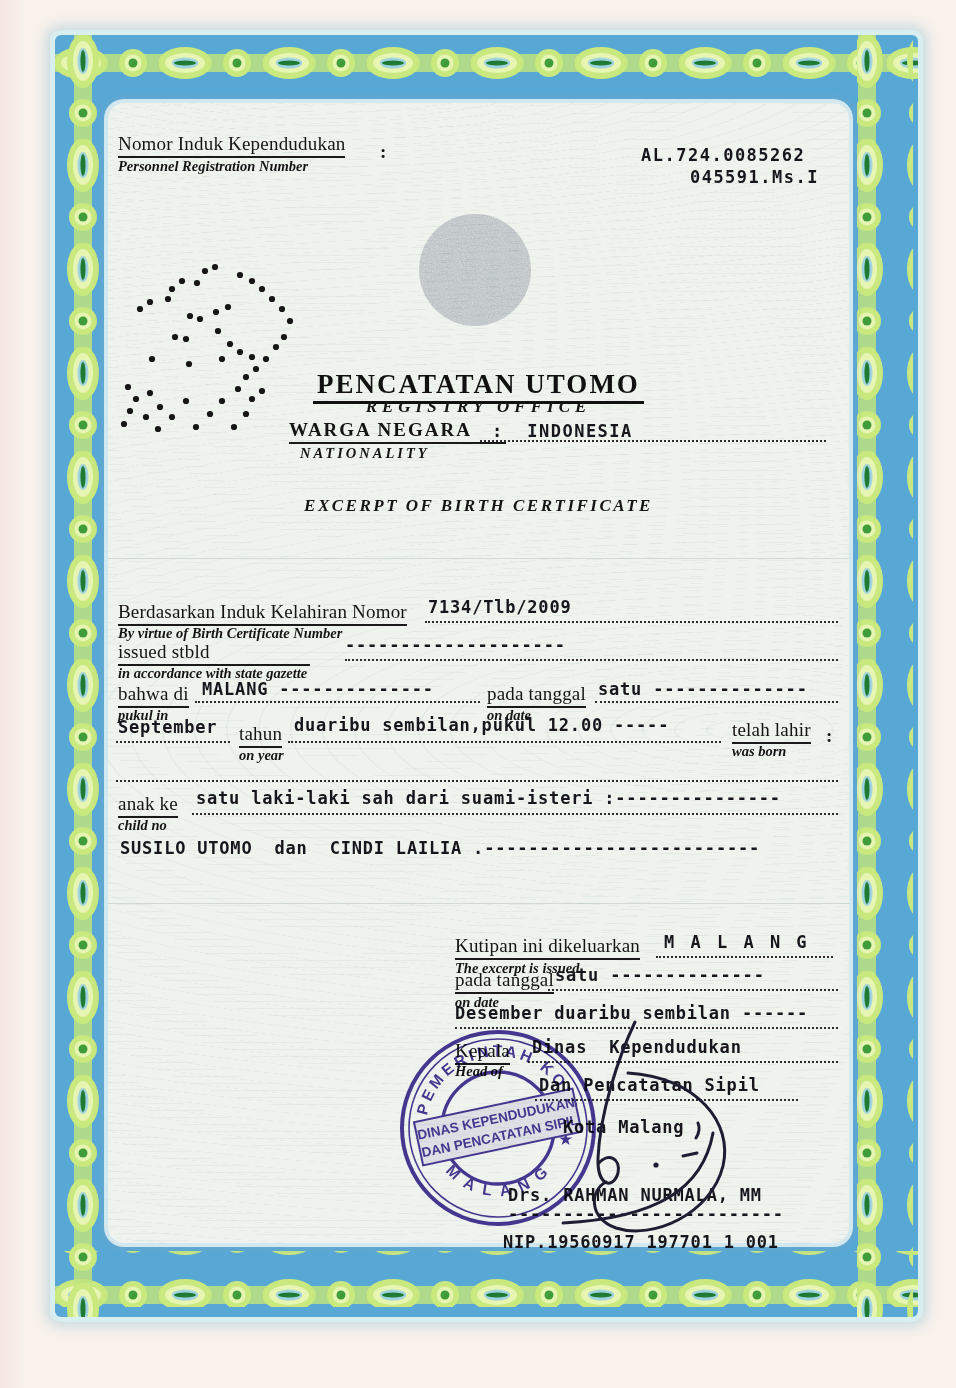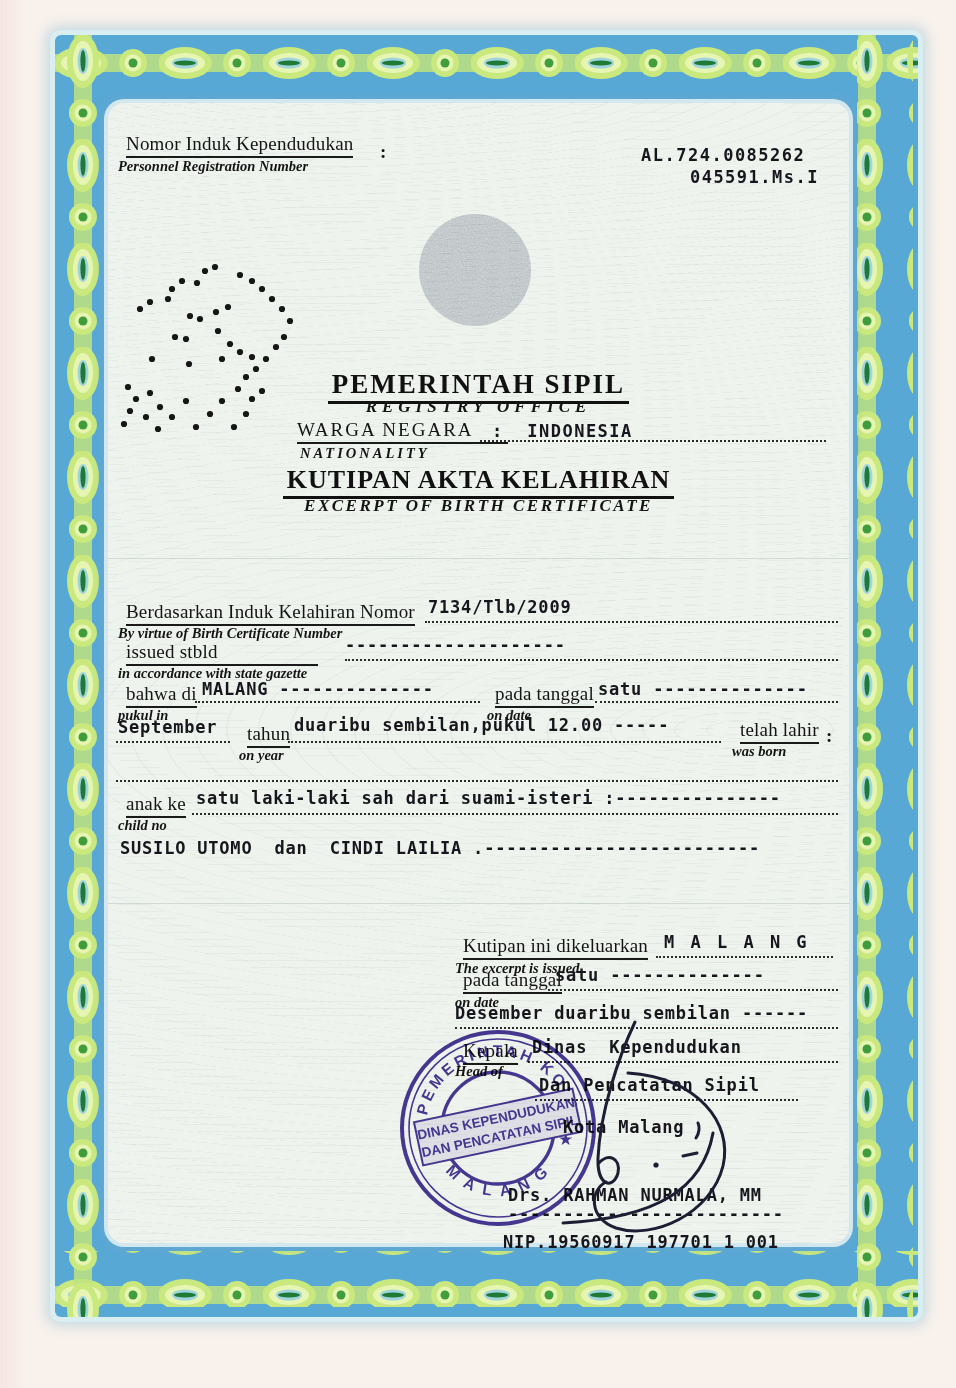--- a/index.html
+++ b/index.html
@@ -13,21 +13,21 @@
   .frame-deco{position:absolute;left:0;top:0;}
   
   .panel{position:absolute;left:108px;top:103px;width:741px;height:1140px;background:#eff3ee;
         border-radius:16px;box-shadow:0 0 0 4px #d3e7ee, 0 0 9px 5px rgba(120,170,200,.5);
         background-image:
           repeating-radial-gradient(ellipse 900px 220px at 30% -4%, rgba(165,192,178,0) 0 26px, rgba(165,192,178,.14) 26px 28px),
           repeating-radial-gradient(ellipse 1000px 280px at 85% 55%, rgba(150,185,190,0) 0 30px, rgba(150,185,190,.11) 30px 32px);}
   .crease{position:absolute;left:0;width:100%;height:1px;background:rgba(165,182,172,.4);}
   
   .lbl{position:absolute;font-size:19px;color:#141414;letter-spacing:.2px;white-space:nowrap;}
-  .lbl .u{border-bottom:2px solid #1a1a1a;padding-bottom:1px;display:inline-block;margin-left:8px;}
+  .lbl .u{border-bottom:2px solid #1a1a1a;padding-bottom:1px;display:inline-block;}
   .sub{position:absolute;font-size:14.5px;font-weight:bold;font-style:italic;color:#141414;white-space:nowrap;}
   .colon{position:absolute;font-size:19px;font-weight:bold;color:#141414;}
   
   .tv{position:absolute;font-family:"DejaVu Sans Mono", monospace;font-weight:700;font-size:17px;
       color:#16161c;white-space:pre;letter-spacing:.8px;}
   .dots{position:absolute;height:0;border-bottom:2.5px dotted #2c2c2c;}
   
   .head-center{position:absolute;left:0;width:100%;text-align:center;}
   .h-main{font-size:27px;font-weight:700;letter-spacing:2px;color:#111;
       border-bottom:3.5px solid #111;display:inline-block;padding:0 4px 1px;}
@@ -141,32 +141,29 @@
         <circle cx="172" cy="86" r="3.1" fill="#161616"></circle>
         <circle cx="178" cy="70" r="3.1" fill="#161616"></circle>
         <circle cx="170" cy="58" r="3.1" fill="#161616"></circle>
         <circle cx="160" cy="48" r="3.1" fill="#161616"></circle>
         <circle cx="150" cy="38" r="3.1" fill="#161616"></circle>
         <circle cx="140" cy="30" r="3.1" fill="#161616"></circle>
         <circle cx="128" cy="24" r="3.1" fill="#161616"></circle>
       </svg>
 
     <div class="head-center" style="top:266px">
-      <span class="h-main">PEMERINTAH SIPIL</span>
+      <span class="h-main">PENCATATAN UTOMO</span>
     </div>
     <div class="head-center" style="top:294px">
       <span class="h-sub">REGISTRY OFFICE</span>
     </div>
-    <div class="lbl" style="left:181px;top:316px;font-weight:400;letter-spacing:2px"><span class="u" style="padding-right:34px">WARGA NEGARA</span></div>
+    <div class="lbl" style="left:181px;top:316px;font-weight:700;letter-spacing:2px"><span class="u" style="padding-right:34px">WARGA NEGARA</span></div>
     <div class="tv" style="left:384px;top:318px;letter-spacing:1.5px">:  INDONESIA</div>
     <div class="dots" style="left:372px;top:337px;width:346px"></div>
     <div class="sub" style="left:192px;top:342px;letter-spacing:3px">NATIONALITY</div>
-    <div class="head-center" style="top:362px">
-      <span class="h-main" style="font-size:26px;letter-spacing:1px">KUTIPAN AKTA KELAHIRAN</span>
-    </div>
     <div class="head-center" style="top:393px">
       <span class="h-sub" style="letter-spacing:2.5px">EXCERPT OF BIRTH CERTIFICATE</span>
     </div>
 
     <div class="lbl" style="left:10px;top:498px"><span class="u">Berdasarkan Induk Kelahiran Nomor</span></div>
     <div class="sub" style="left:10px;top:522px">By virtue of Birth Certificate Number</div>
     <div class="tv" style="left:320px;top:494px">7134/Tlb/2009</div>
     <div class="dots" style="left:317px;top:518px;width:413px"></div>
 
     <div class="lbl" style="left:10px;top:538px"><span class="u" style="padding-right:100px">issued stbld</span></div>

